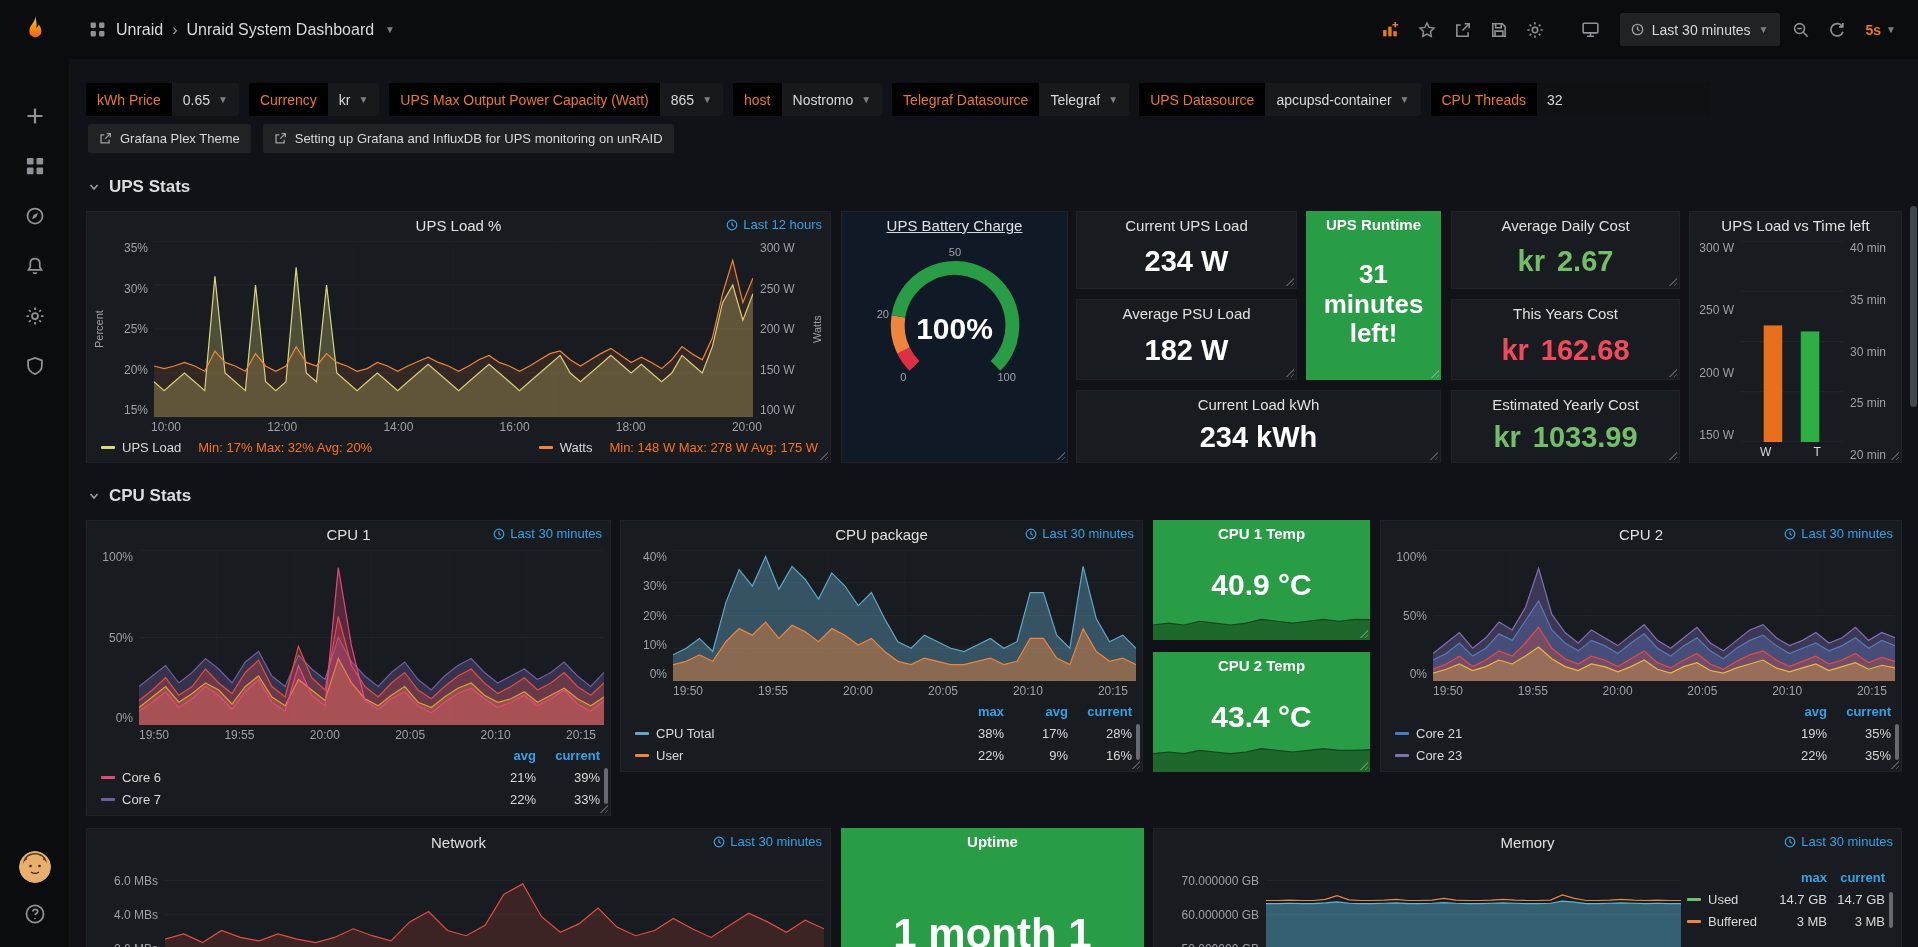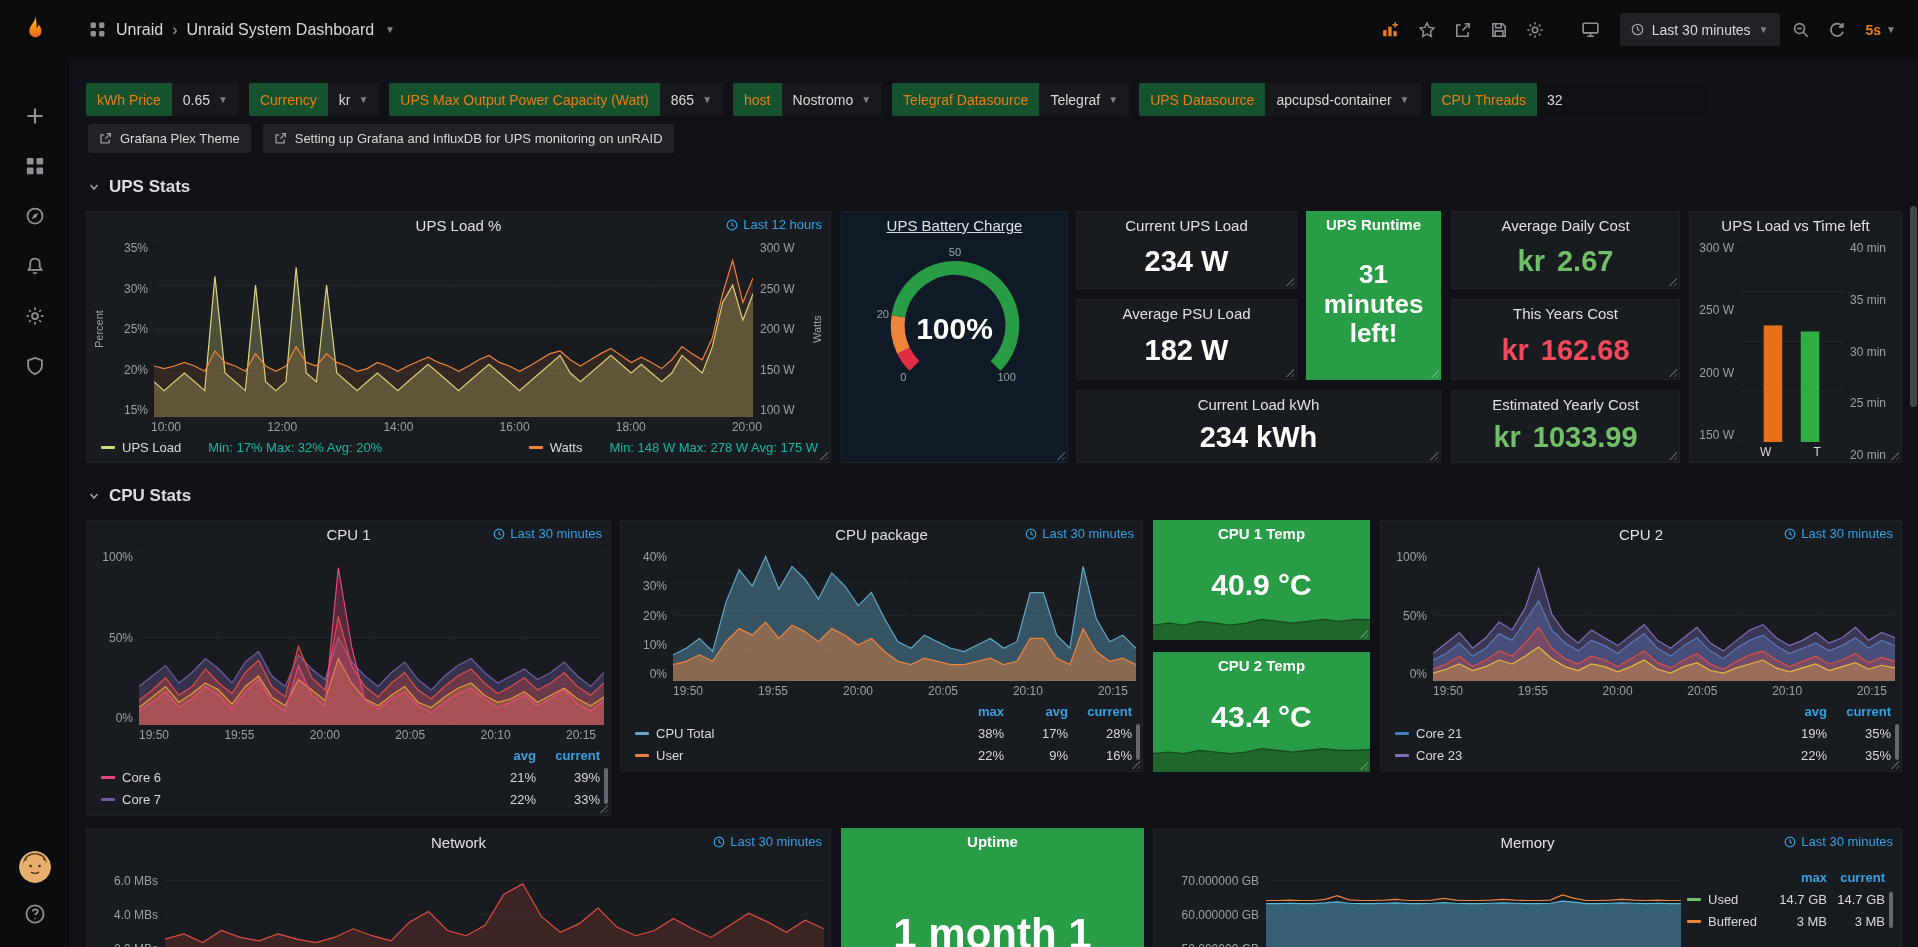--- a/index.html
+++ b/index.html
@@ -20,21 +20,21 @@
 .nav-actions{margin-left:auto;display:flex;align-items:center;gap:6px}
 .nav-btn{width:30px;height:30px;display:flex;align-items:center;justify-content:center;color:#8e9196;cursor:pointer;border-radius:2px}
 .nav-btn.orange{color:#eb7b18}
 .nav-sep{width:14px}
 .time-pill{display:flex;align-items:center;gap:8px;background:#202226;border-radius:2px;height:33px;padding:0 11px;font-size:14px;color:#d8d9da;cursor:pointer;margin-left:8px}
 .time-pill .caret,.nav-int .caret{color:#7b8087;font-size:10px}
 .nav-int{display:flex;align-items:center;gap:5px;height:33px;padding:0 8px;font-size:14px;cursor:pointer}
 .nav-int .val{color:#eb7b18;font-weight:600}
 
 .filters{position:absolute;left:86px;top:83px;display:flex;gap:10px}
-.pill{display:flex;align-items:stretch;background:#14532d;border-radius:2px;overflow:hidden;height:33px;font-size:14px}
+.pill{display:flex;align-items:stretch;background:#000000;border-radius:2px;overflow:hidden;height:33px;font-size:14px}
 .pill-label{display:flex;align-items:center;padding:0 11px;color:#eb7b18;white-space:nowrap;font-weight:500}
 .pill-value{display:flex;align-items:center;gap:8px;padding:0 11px;color:#d8d9da;background:#17191d;white-space:nowrap;cursor:pointer}
 .pill-value .caret{color:#7b8087;font-size:10px}
 .pill-input{display:flex;align-items:center;width:172px;background:#0f1114;color:#d8d9da;padding:0 10px;cursor:text}
 .links-row{position:absolute;left:88px;top:124px;display:flex;gap:12px}
 .link-pill{display:flex;align-items:center;gap:8px;background:#202226;border-radius:2px;height:29px;padding:0 11px;font-size:13px;color:#d8d9da;cursor:pointer}
 .link-pill .ic{color:#9aa0a6;display:flex}
 
 .section-head{position:absolute;display:flex;align-items:center;gap:9px;font-size:17px;font-weight:700;color:#dcdde0;cursor:pointer}
 .section-head .chev{color:#9aa0a6;display:flex}
@@ -54,21 +54,21 @@
 .plot-col{flex:1;display:flex;flex-direction:column;min-width:0}
 .bar-xlabels{display:flex;height:20px;font-size:12px;color:#d8d9da;align-items:center}
 .bar-xlabels span{flex:1;text-align:center}
 .xticks{display:flex;justify-content:space-between;font-size:12px;color:#9da1a8;height:19px;align-items:center}
 .xt-ups{padding:0 68px 0 64px}
 .xt-cpu{padding:0 14px 0 52px}
 .legend-inline{display:flex;justify-content:space-between;align-items:center;height:26px;padding:0 12px 4px 14px;font-size:13px}
 .lg-item{display:flex;align-items:center;gap:7px;cursor:pointer}
 .lg-mark{display:inline-block;width:14px;height:3px;border-radius:1px}
 .lg-name{color:#d8d9da}
-.lg-stats{color:#14b8a6;margin-left:20px}
+.lg-stats{color:#f97316;margin-left:10px}
 .lt{position:relative;padding:0 10px 5px 14px;font-size:13px}
 .lt-row{display:flex;align-items:center;height:22px}
 .lt-name{flex:1;display:flex;align-items:center;gap:7px;color:#d8d9da;cursor:pointer}
 .lt-val{width:64px;text-align:right;color:#d8d9da}
 .lt-h{color:#33a2e5;font-weight:700}
 .mini-scroll{position:absolute;right:2px;top:24px;width:4px;height:36px;background:#a7acb3;opacity:.55;border-radius:2px;cursor:pointer}
 
 .stat-val{flex:1;display:flex;align-items:center;justify-content:center;font-size:29px;font-weight:600;color:#fff;padding-bottom:4px;line-height:1.05}
 .stat-val .pfx{margin-right:12px}
 .green{border:none}

